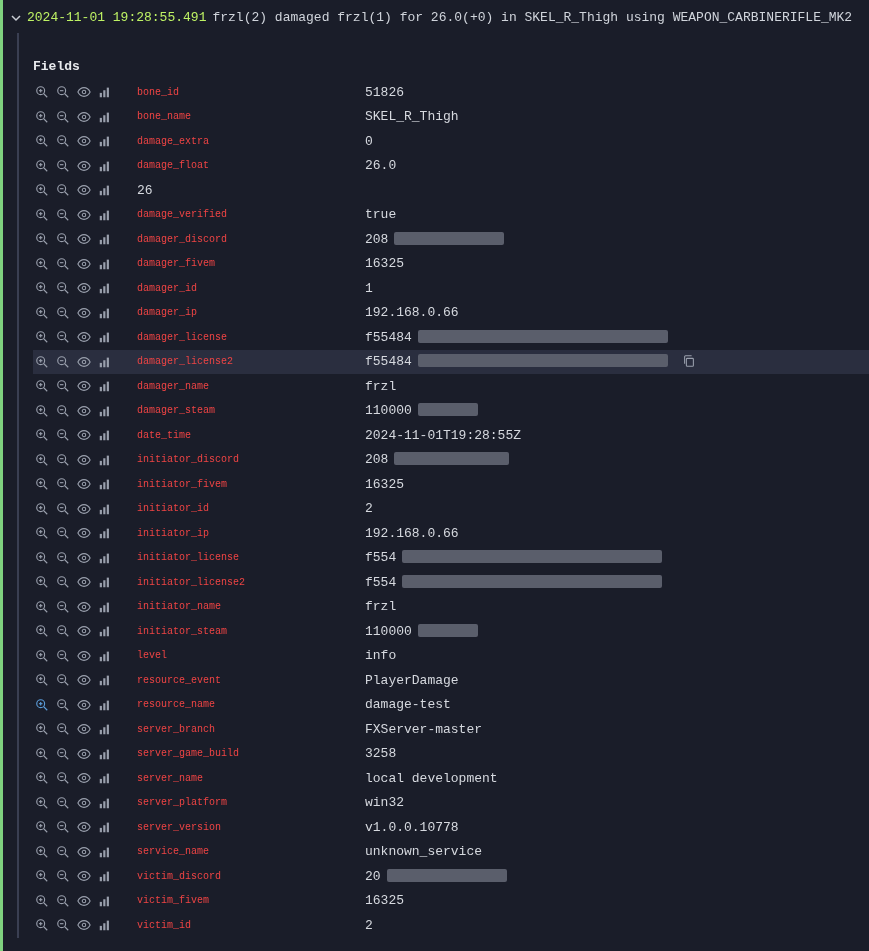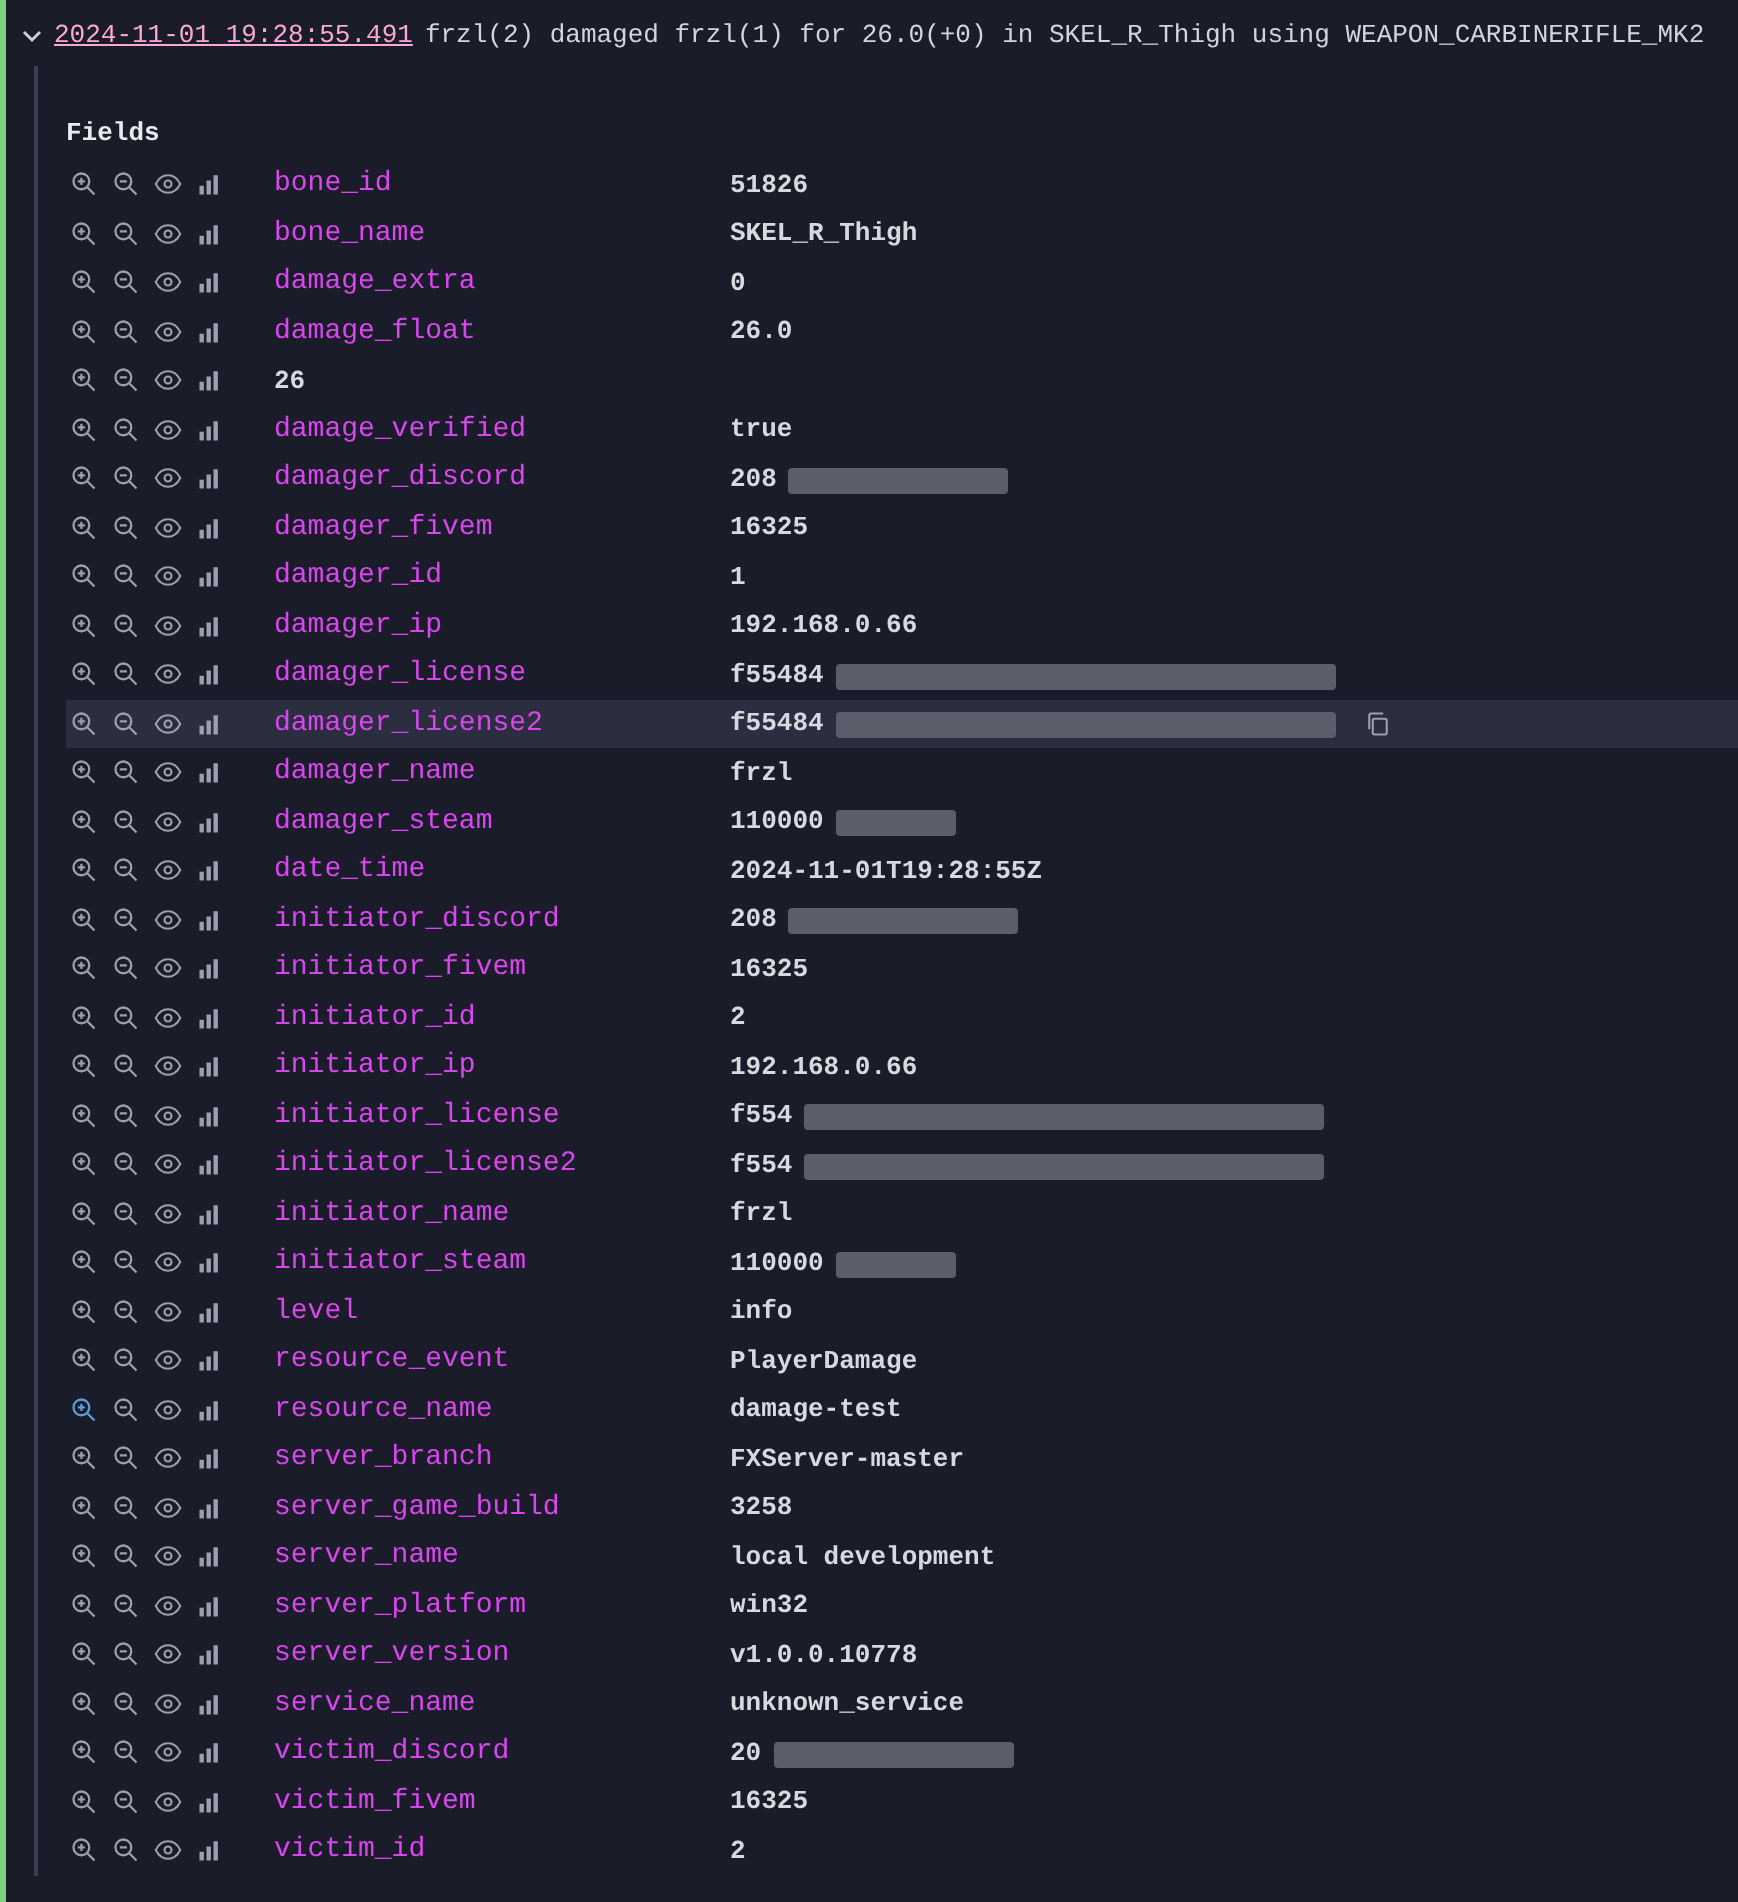--- a/index.html
+++ b/index.html
@@ -33,21 +33,21 @@
     font-size: 13px;
     gap: 6px;
   }
   .chevron {
     display: inline-block;
     width: 10px;
     height: 10px;
     color: #c9cdd4;
   }
   .chevron svg { width: 10px; height: 10px; display: block; }
-  .ts { color: #f9a8d4; text-decoration: underline; }
+  .ts { color: #bef264; }
   .fields-block {
     border-left: 2px solid #3a3f52;
     margin-left: 14px;
     padding-left: 14px;
     padding-top: 4px;
   }
   .fields-header {
     color: #e8eaed;
     font-weight: 600;
     padding: 2px 0 6px 0;
@@ -77,30 +77,29 @@
     cursor: pointer;
     display: inline-flex;
     align-items: center;
     justify-content: center;
   }
   .icon.active { color: #5b9dd9; }
   .icon svg { width: 14px; height: 14px; display: block; }
   .field-key {
     width: 228px;
     flex-shrink: 0;
-    color: #d946ef;
-    font-size: 14px;
+    color: #ef4444;
+    font-size: 10px;
   }
   .field-value {
     color: #d6d9df;
     font-size: 13px;
     display: flex;
-    align-items: flex-end;
+    align-items: flex-start;
     gap: 6px;
-    font-weight: bold;
   }
   .redact {
     display: inline-block;
     height: 13px;
     background: #5a5e6b;
     border-radius: 2px;
     vertical-align: middle;
   }
   .copy-icon {
     width: 14px;

